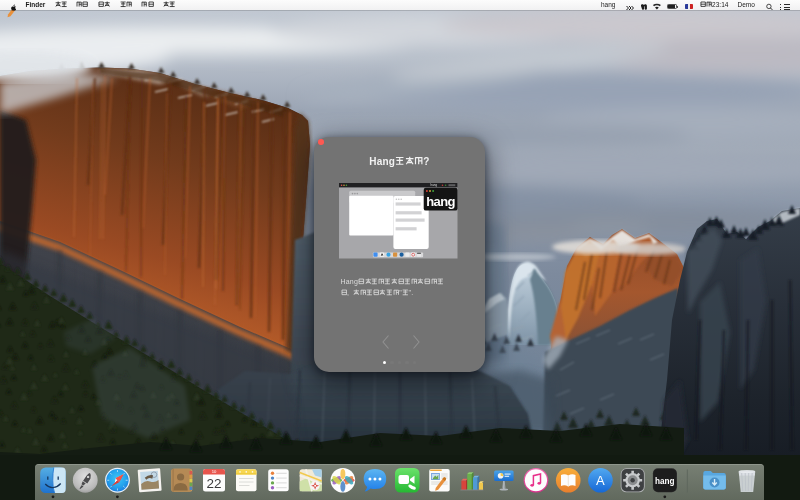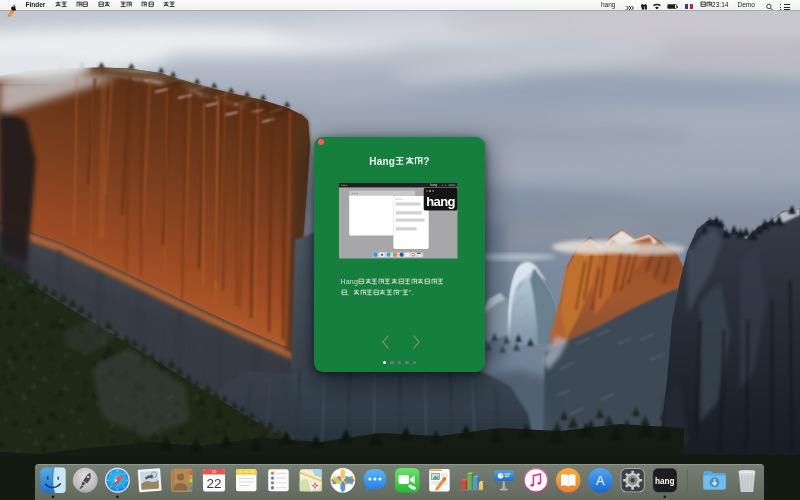--- a/index.html
+++ b/index.html
@@ -1,20 +1,20 @@
 <!DOCTYPE html>
 <html><head><meta charset="utf-8"><style>
 html,body{margin:0;padding:0;width:800px;height:500px;overflow:hidden;background:#000;}
 *{box-sizing:border-box;font-family:"Liberation Sans",sans-serif;}
 #stage{position:relative;width:800px;height:500px;overflow:hidden;}
 #wall{position:absolute;left:0;top:0;z-index:0;}
 #mbar{position:absolute;left:0;top:0;width:800px;height:10px;z-index:30;background:linear-gradient(#fcfcfc,#f1f1f2);box-shadow:0 0.5px 0 rgba(0,0,0,0.3);font-size:6.5px;color:#1a1a1a;}
 #mbar .it{position:absolute;top:0;height:10px;line-height:10.5px;white-space:nowrap;}
 .cj{display:inline-block;vertical-align:-0.12em;}
-#dlg{position:absolute;left:314px;top:137px;width:171px;height:235px;z-index:20;background:#15803d;border-radius:9px;box-shadow:0 10px 28px 2px rgba(8,12,18,0.6),0 2px 8px rgba(8,12,18,0.5);}
+#dlg{position:absolute;left:314px;top:137px;width:171px;height:235px;z-index:20;background:#737373;border-radius:15px;box-shadow:0 10px 28px 2px rgba(8,12,18,0.6),0 2px 8px rgba(8,12,18,0.5);}
 #dlg .close{position:absolute;left:4px;top:2.2px;width:5.5px;height:5.5px;border-radius:50%;background:#fd5952;}
 #dlg .title{position:absolute;left:0;top:18.5px;width:171px;text-align:center;font-size:10px;font-weight:bold;color:#f2f2f2;letter-spacing:0.2px;}
 #shot{position:absolute;left:25px;top:46px;width:118.5px;height:75.5px;}
 #dlg .body{position:absolute;left:26.5px;top:140px;width:120px;font-size:7px;line-height:10.9px;color:#dcdcdc;letter-spacing:0.2px;}
 #dots{position:absolute;left:0;top:223.5px;width:171px;text-align:center;font-size:0;line-height:0;}
 #dots i{display:inline-block;width:3.4px;height:3.4px;border-radius:50%;background:#787878;margin:0 2.1px;}
 #dots i.on{background:#fff;}
 #dock{position:absolute;left:35px;top:463.5px;width:729px;height:36.5px;z-index:25;background:linear-gradient(rgba(172,180,167,0.66),rgba(142,150,137,0.64));border-radius:4px 4px 0 0;box-shadow:inset 0 0.5px 0 rgba(255,255,255,0.35);}
 </style></head>
 <body>

